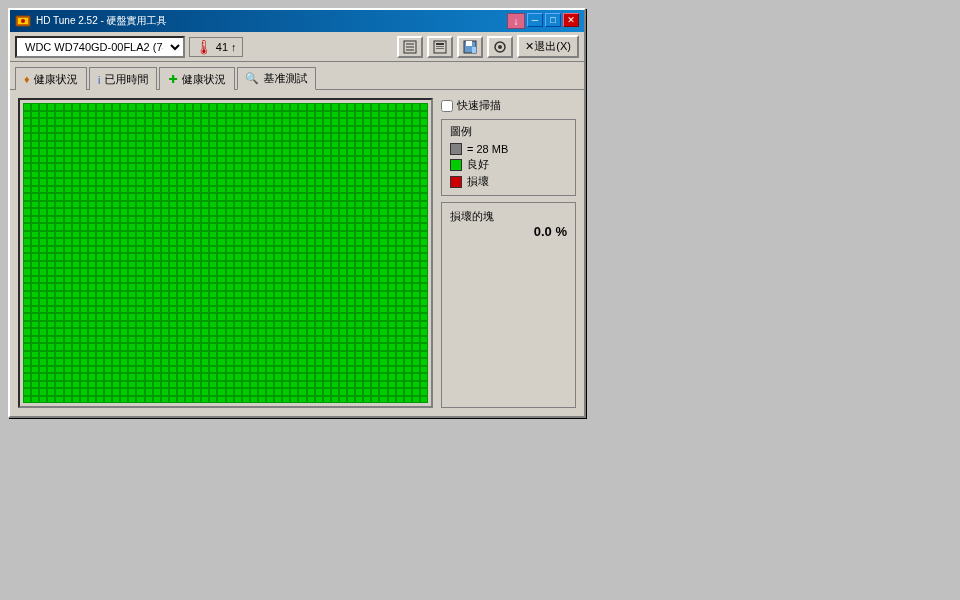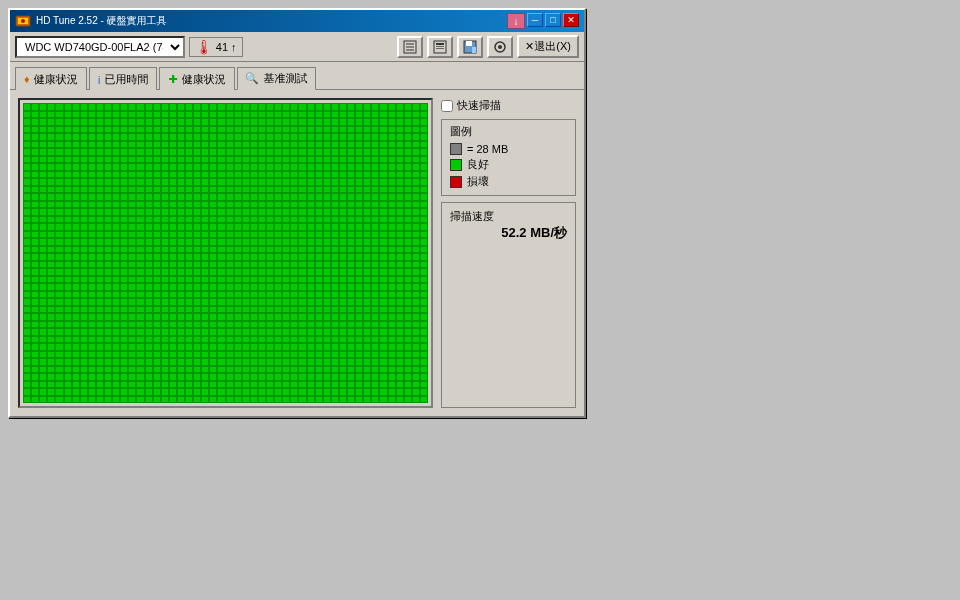--- a/index.html
+++ b/index.html
@@ -2377,19 +2377,19 @@
           <span>良好</span>
         </div>
         <div class="legend-item">
           <div class="legend-color" style="background:#cc0000;"></div>
           <span>損壞</span>
         </div>
       </div>
 
       <div class="stats-group">
         <div class="stat-row">
-          <div class="stat-label">掃描速度</div>
-          <div class="stat-value">52.2 MB/秒</div>
+          <div class="stat-label">損壞的塊</div>
+          <div class="stat-value">0.0 %</div>
         </div>
       </div>
     </div>
   </div>
 </div>
 
 </body></html>

